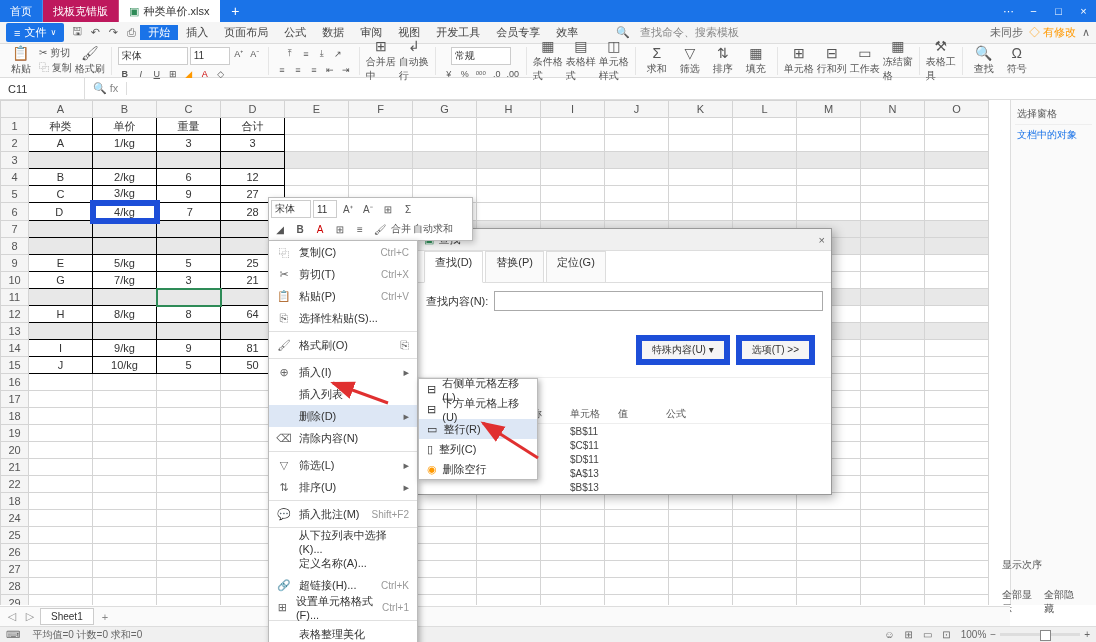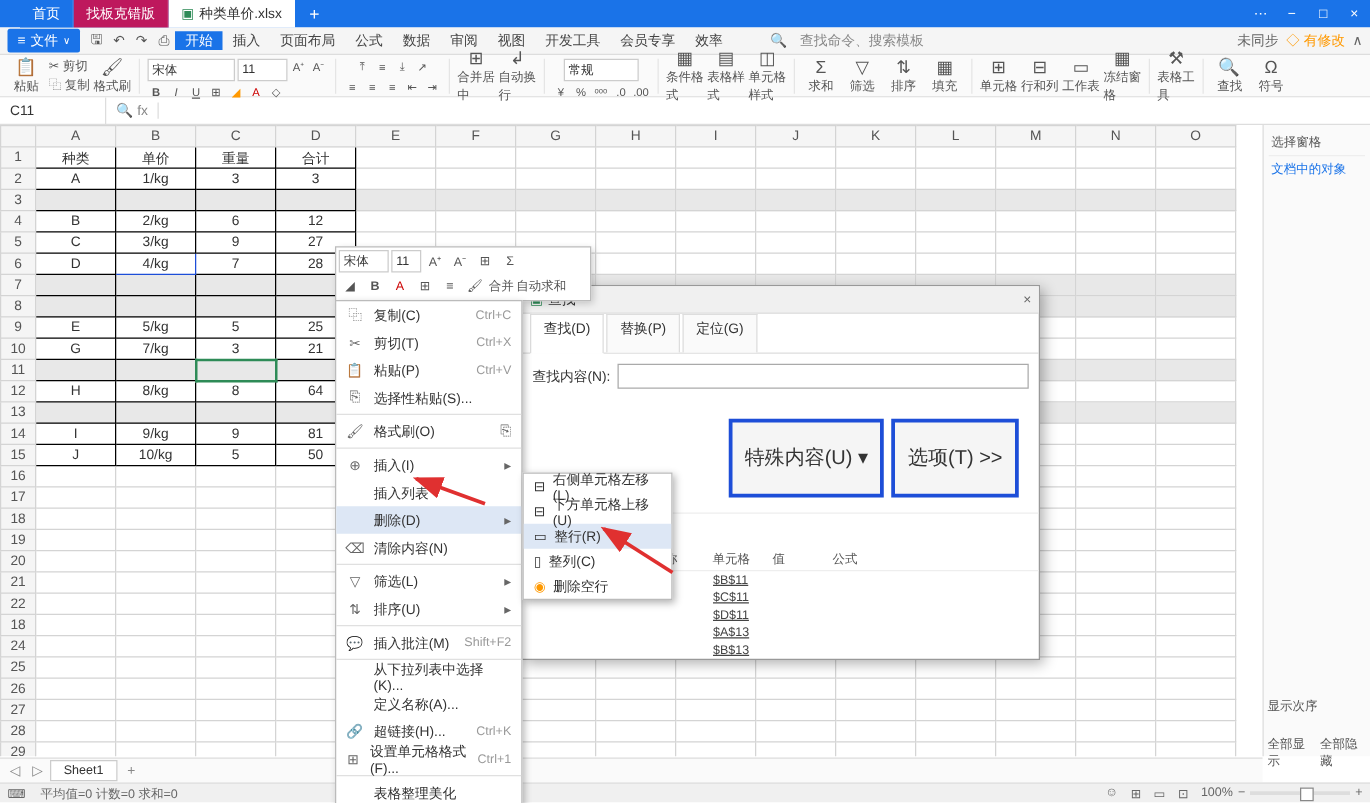--- a/index.html
+++ b/index.html
@@ -1,20 +1,20 @@
 <!DOCTYPE html>
 <html><head>
 <meta charset="utf-8">
 <style>
 *{margin:0;padding:0;box-sizing:border-box;}
 body{font-family:"Microsoft YaHei",Arial,sans-serif;font-size:11px;color:#333;background:#fff;width:1096px;height:642px;overflow:hidden;position:relative;}
 
 .titbar{height:22px;background:#1a73e8;display:flex;align-items:center;color:#fff;}
 .tab{height:22px;line-height:22px;padding:0 10px;font-size:11px;background:#1a73e8;border-right:1px solid rgba(255,255,255,.2);}
-.tab.home{background:#1a73e8;margin-left:16px;}
+.tab.home{background:#1a73e8;}
 .tab.doc1{background:#be185d;}
 .tab.doc2{background:#2e8b57;}
 .tplus{width:30px;text-align:center;font-size:14px;}
 .wctrl{margin-left:auto;display:flex;}
 .wctrl span{width:25px;height:22px;line-height:22px;text-align:center;cursor:pointer;}
 
 .mbar{height:22px;background:#f5f5f5;display:flex;align-items:center;padding-left:6px;border-bottom:1px solid #ddd;}
 .mbar .fbtn{padding:2px 8px;background:#1a73e8;color:#fff;border-radius:2px;margin-right:4px;display:flex;align-items:center;gap:4px;}
 .mbar .mi{padding:0 8px;color:#444;}
 .mbar .mi.act{background:#1a73e8;color:#fff;}
@@ -35,21 +35,21 @@
 .fbar{height:22px;display:flex;align-items:center;border-bottom:1px solid #ddd;background:#fff;}
 .fbar .cref{width:85px;border-right:1px solid #ddd;padding-left:8px;height:22px;display:flex;align-items:center;}
 .fbar .fx{padding:0 8px;color:#888;border-right:1px solid #ddd;}
 .fbar .fin{flex:1;padding-left:6px;}
 
 .main{display:flex;height:505px;}
 .grid{flex:1;position:relative;overflow:hidden;}
 .rpane{width:86px;border-left:1px solid #ddd;background:#fafafa;padding:4px;font-size:10px;color:#555;}
 .rpane .hdr{padding:3px 2px;border-bottom:1px solid #eee;}
 .rpane .atxt{padding:3px 2px;color:#1a73e8;}
-.rpane .bot{position:absolute;bottom:22px;right:0;width:86px;padding:4px;font-size:10px;}
+.rpane .bot{position:absolute;bottom:22px;right:12px;width:86px;padding:4px;font-size:10px;}
 
 table.sheet{border-collapse:collapse;table-layout:fixed;}
 table.sheet th,table.sheet td{border:1px solid #d4d4d4;height:17px;font-size:11px;text-align:center;padding:0;}
 table.sheet th{background:#f5f5f5;color:#555;font-weight:normal;}
 .rh{width:28px;}
 .cw{width:64px;}
 .cws{width:64px;}
 .selrow td{background:#e8e8e8;}
 .activecell{border:2px solid #2e8b57 !important;background:#fff;}
 
@@ -73,26 +73,26 @@
 .fdlg{position:absolute;left:417px;top:228px;width:415px;background:#fff;border:1px solid #999;box-shadow:3px 3px 10px rgba(0,0,0,.3);z-index:15;font-size:11px;}
 .fdlg .ti{height:22px;background:#f0f0f0;display:flex;align-items:center;padding:0 6px;border-bottom:1px solid #ddd;}
 .fdlg .ti .cl{margin-left:auto;cursor:pointer;color:#666;}
 .fdlg .tabs{display:flex;height:32px;border-bottom:1px solid #ddd;padding-left:6px;gap:2px;}
 .fdlg .ftab{padding:3px 10px;border:1px solid #ddd;border-bottom:none;background:#fafafa;}
 .fdlg .ftab.act{background:#fff;border-bottom:1px solid #fff;margin-bottom:-1px;}
 .fdlg .body{padding:8px;}
 .fdlg .frow{display:flex;align-items:center;gap:6px;margin-bottom:6px;}
 .fdlg .fin{flex:1;border:1px solid #aaa;height:20px;padding:0 4px;}
 .fdlg .btns{display:flex;justify-content:flex-end;gap:6px;padding:4px 8px;}
-.fdlg .btn{border:3px solid #1d4ed8;padding:18px 10px;background:#f5f5f5;font-size:16px;}
+.fdlg .btn{border:6px solid #1d4ed8;padding:2px 10px;background:#f5f5f5;font-size:10px;}
 .fdlg .link{color:#1a73e8;text-decoration:underline;padding:2px 8px;}
 .fdlg .reshdr{display:flex;padding:2px 8px;gap:10px;color:#555;font-size:10px;border-bottom:1px solid #eee;}
 .fdlg .reshdr span{min-width:38px;}
 .fdlg .reslist{height:70px;overflow:auto;padding:2px 8px;position:relative;}
-.fdlg .resrow{display:flex;gap:10px;height:14px;font-size:10px;color:#444;text-decoration:underline;}
+.fdlg .resrow{display:flex;gap:10px;height:14px;font-size:10px;color:#444;}
 .fdlg .resrow span{min-width:38px;}
 
 .arrow{position:absolute;z-index:25;pointer-events:none;}
 .arrow svg{overflow:visible;}
 
 .stabs{position:absolute;bottom:16px;left:0;right:86px;height:20px;border-top:1px solid #ddd;background:#fafafa;display:flex;align-items:center;padding-left:4px;gap:2px;}
 .stabs .nav{width:16px;color:#888;text-align:center;}
 .stabs .st{background:#fff;border:1px solid #ccc;padding:2px 10px;font-size:10px;}
 .stabs .pl{padding:2px 6px;color:#888;}
 
@@ -400,21 +400,21 @@
             <td class="cws "></td>
             <td class="cws "></td>
             <td class="cws "></td>
             <td class="cws "></td>
             <td class="cws "></td>
             <td class="cws "></td>
           </tr>
           <tr class="">
             <th class="rh">6</th>
             <td class="cws drow" style="border:1px solid #000;">D</td>
-            <td class="cws drow" style="border:1px solid #1d4ed8;">4/kg</td>
+            <td class="cws drow" style="border:6px solid #1d4ed8;">4/kg</td>
             <td class="cws drow" style="border:1px solid #000;">7</td>
             <td class="cws drow" style="border:1px solid #000;">28</td>
             <td class="cws "></td>
             <td class="cws "></td>
             <td class="cws "></td>
             <td class="cws "></td>
             <td class="cws "></td>
             <td class="cws "></td>
             <td class="cws "></td>
             <td class="cws "></td>

